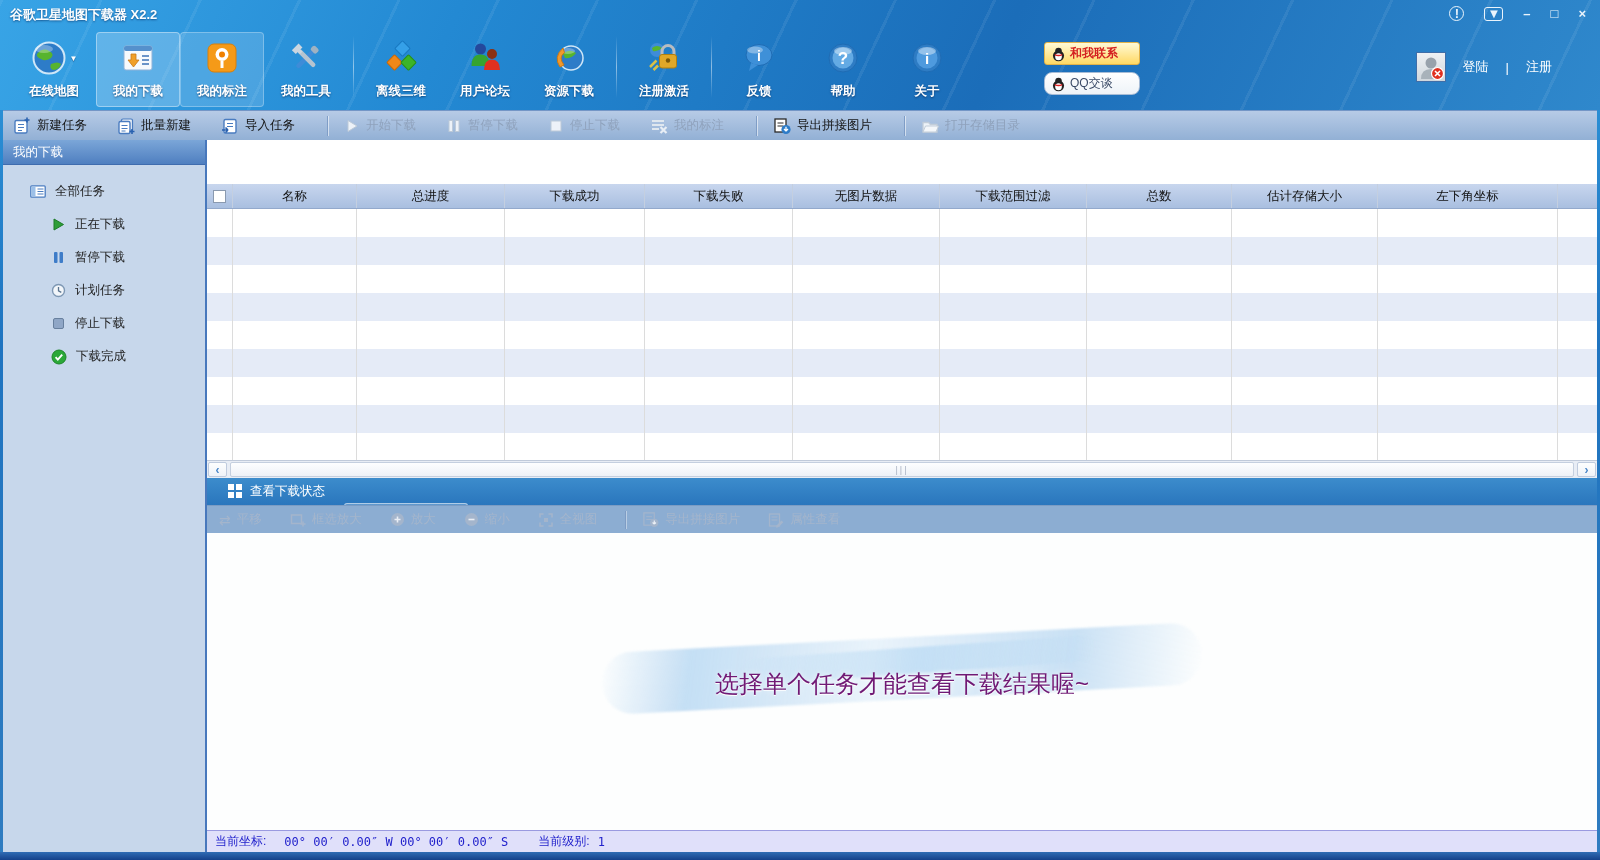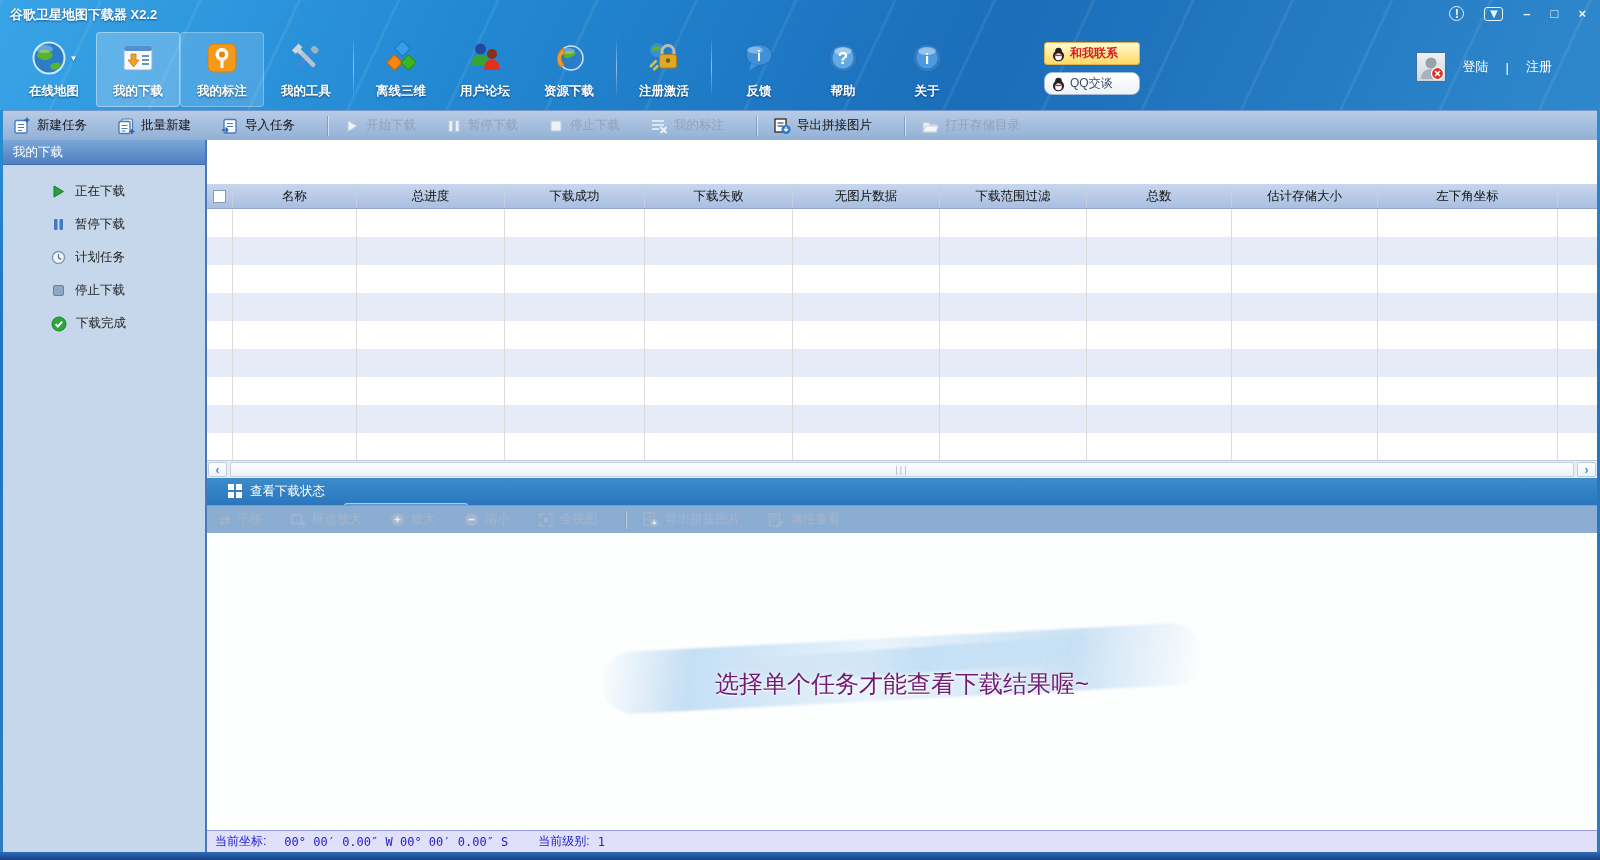--- a/index.html
+++ b/index.html
@@ -464,20 +464,34 @@
           <path d="M2 14 l2.5 -6 H17.5 L15 14Z" fill="#f4f7fa" stroke="#c2cdd9"></path>
         </svg>
       </span>
       <span>打开存储目录</span>
     </div>
   </div>
 
   <div class="sidebar">
     <div class="sb-header">我的下载</div>
     <div class="sb-items">
+      <div class="sb-item root">
+        <span>
+          <svg width="16" height="15" viewBox="0 0 16 15">
+            <rect x="0.8" y="1.8" width="14.4" height="11.4" rx="1" fill="#fff" stroke="#4a7cc0" stroke-width="1.3"></rect>
+            <rect x="1.5" y="2.5" width="4" height="10" fill="#9cc0e8"></rect>
+            <g stroke="#4a7cc0">
+                <line x1="7.5" y1="5" x2="13.5" y2="5"></line>
+                <line x1="7.5" y1="7.5" x2="13.5" y2="7.5"></line>
+                <line x1="7.5" y1="10" x2="13.5" y2="10"></line>
+              </g>
+          </svg>
+        </span>
+        <span>全部任务</span>
+      </div>
       <div class="sb-item">
         <span>
           <svg width="15" height="15" viewBox="0 0 15 15">
               <path d="M3 2 L12.5 7.5 L3 13Z" fill="#2e9e38" stroke="#1d7a28"></path>
             </svg>
         </span>
         <span>正在下载</span>
       </div>
       <div class="sb-item">
         <span>

